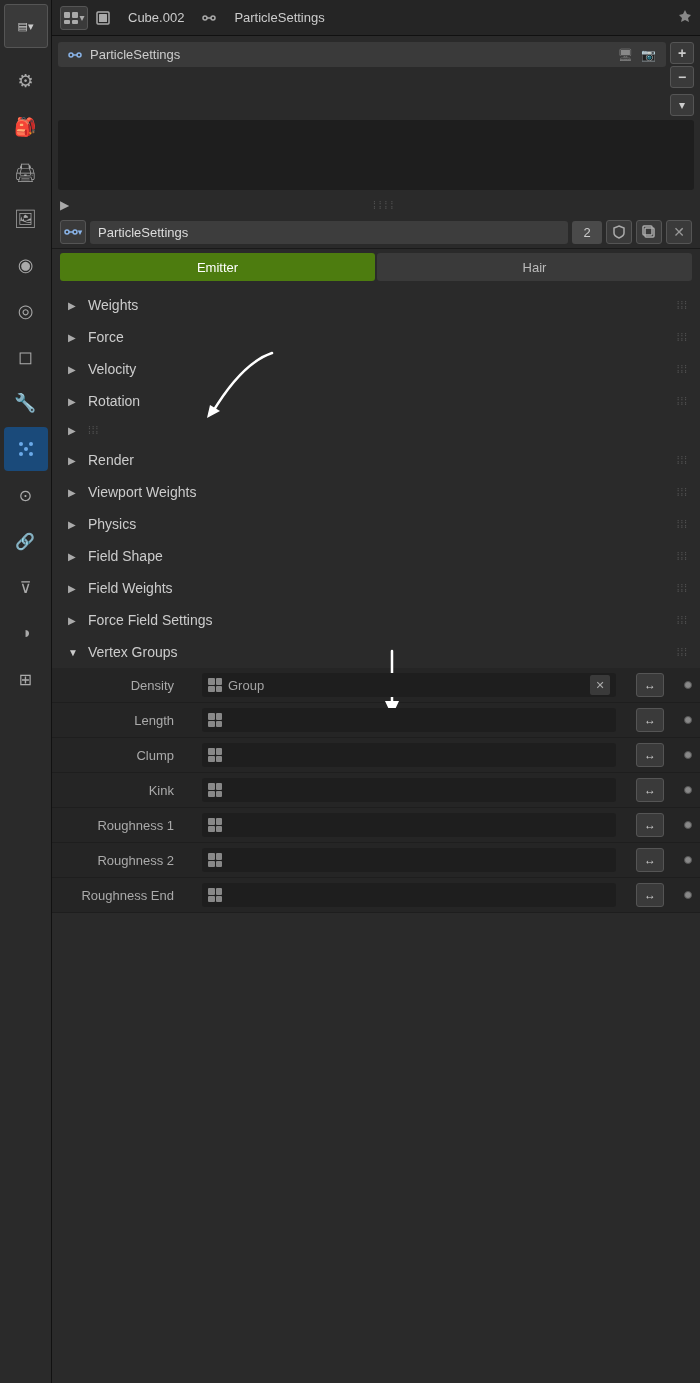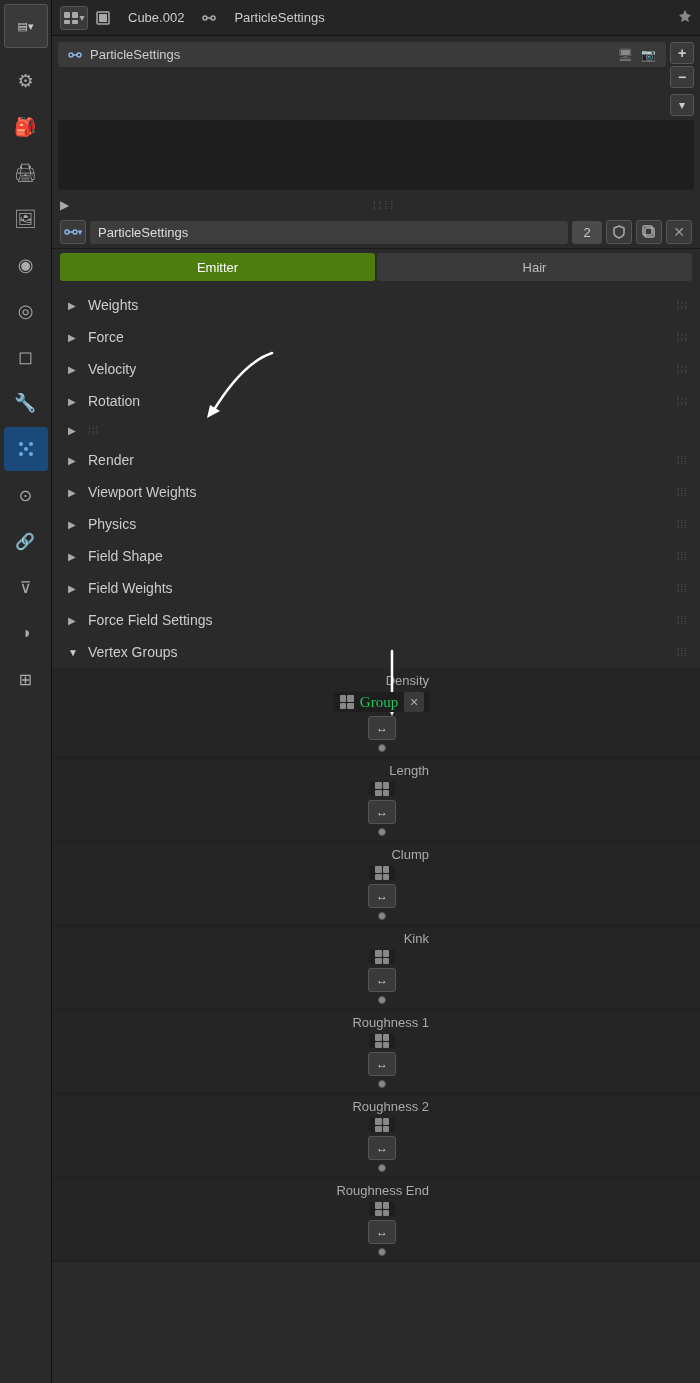--- a/index.html
+++ b/index.html
@@ -242,23 +242,22 @@
 
     
     .vertex-groups-content {
       background: #252525;
       padding: 0;
     }
     .vg-row {
       display: flex;
       align-items: center;
       padding: 5px 8px 5px 20px;
-      gap: 4px;
+      gap: 20px;
       border-bottom: 1px solid #1e1e1e;
-      flex-direction: column;
     }
     .vg-label {
       width: 110px;
       text-align: right;
       font-size: 13px;
       color: #aaa;
       padding-right: 8px;
     }
     .vg-field {
       flex: 1;
@@ -573,21 +572,21 @@
 
       <div class="vg-row">
         <span class="vg-label">Density</span>
         <div class="vg-field" style="flex:1; background:#1e1e1e;">
           <div class="grid-icon">
             <span></span>
               <span></span>
               <span></span>
               <span></span>
           </div>
-          <span style="flex:1; color:#22c55e; font-size:15px;font-family:Liberation Serif, serif;">Group</span>
+          <span style="flex:1; color:#a3a3a3; font-size:13px;">Group</span>
           <div class="vg-clear-btn">✕</div>
         </div>
         <div class="vg-arrow-btn">
           <span>↔</span>
         </div>
         <div class="vg-dot"></div>
       </div>
 
       <div class="vg-row">
         <span class="vg-label">Length</span>

